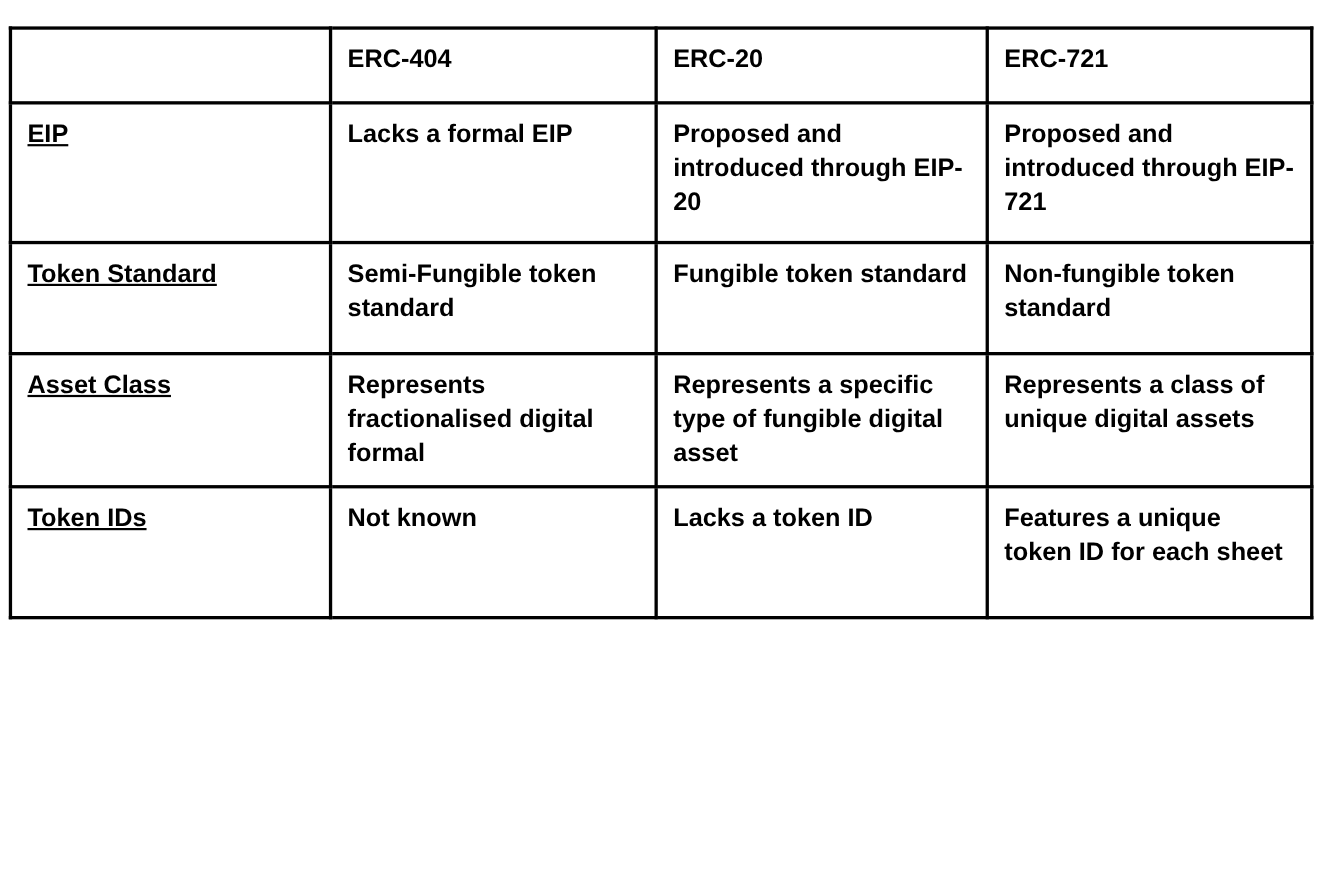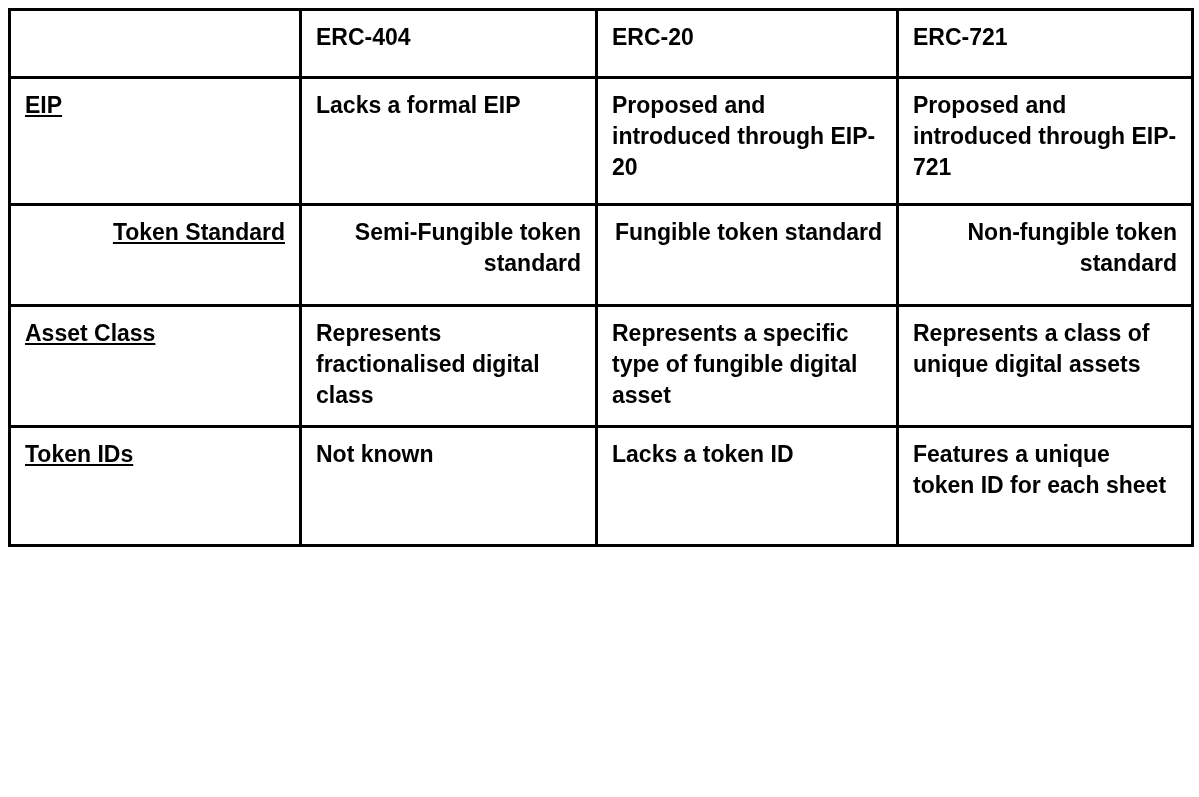--- a/index.html
+++ b/index.html
@@ -12,21 +12,21 @@
     width: 1199px;
     height: 797px;
     font-family: "Liberation Sans", sans-serif;
     color: #000000;
     overflow: hidden;
   }
 
   .table-wrap {
     position: absolute;
     left: 8px;
-    top: 8px;
+    top: 24px;
     width: 943px;
   }
 
   table.comparison {
     border-collapse: collapse;
     table-layout: fixed;
     width: 1183px;
     background: #ffffff;
   }
 
@@ -53,21 +53,21 @@
 
   
   td.row-label { font-weight: bold; text-decoration: underline; }
 
   
   td.body-cell { font-weight: bold; }
 
   
   tr.r-header { height: 57px; }
   tr.r-eip     { height: 127px; }
-  tr.r-stdtype { height: 101px; text-align: right; }
+  tr.r-stdtype { height: 101px; }
   tr.r-asset   { height: 121px; }
   tr.r-creator { height: 156px; }
   tr.r-tokenid { height: 119px; margin-top: 40px; }
   tr.r-status  { height: 61px; }
 </style>
 </head>
 <body>
 
 <div class="table-wrap">
   <table class="comparison">
@@ -94,21 +94,21 @@
 
       <tr class="r-stdtype">
         <td class="row-label">Token Standard</td>
         <td class="body-cell">Semi-Fungible token standard</td>
         <td class="body-cell">Fungible token standard</td>
         <td class="body-cell">Non-fungible token standard</td>
       </tr>
 
       <tr class="r-asset">
         <td class="row-label">Asset Class</td>
-        <td class="body-cell">Represents fractionalised digital class</td>
+        <td class="body-cell">Represents fractionalised digital formal</td>
         <td class="body-cell">Represents a specific type of fungible digital asset</td>
         <td class="body-cell">Represents a class of unique digital assets</td>
       </tr>
 
 
       <tr class="r-tokenid">
         <td class="row-label">Token IDs</td>
         <td class="body-cell">Not known</td>
         <td class="body-cell">Lacks a token ID</td>
         <td class="body-cell">Features a unique token ID for each sheet</td>

